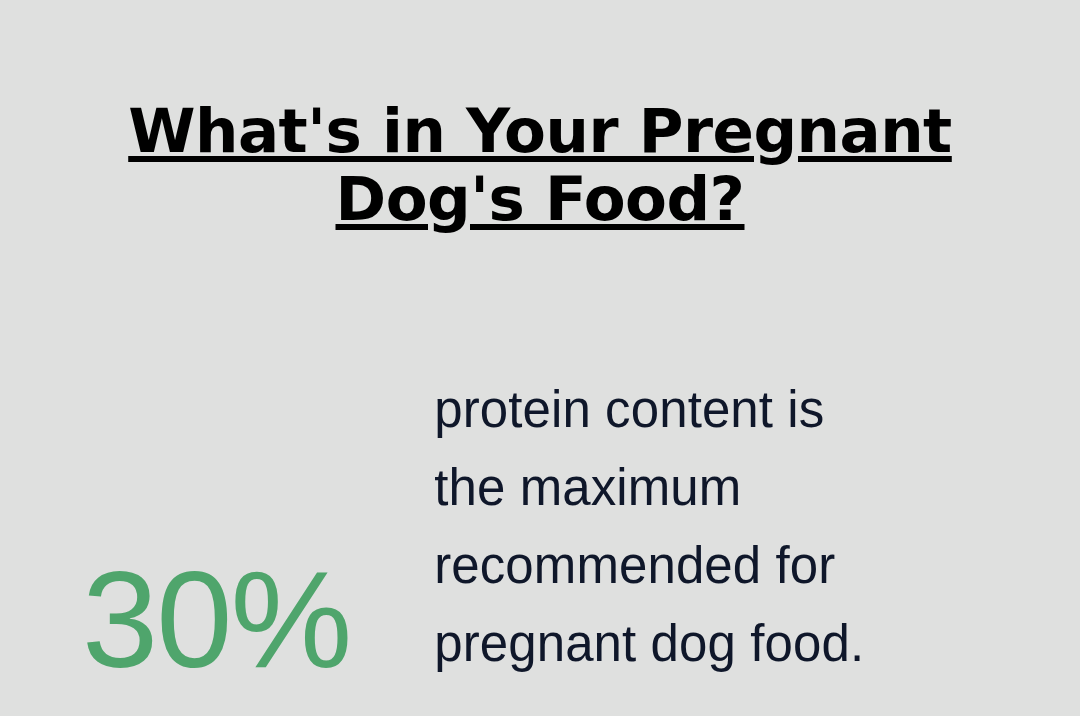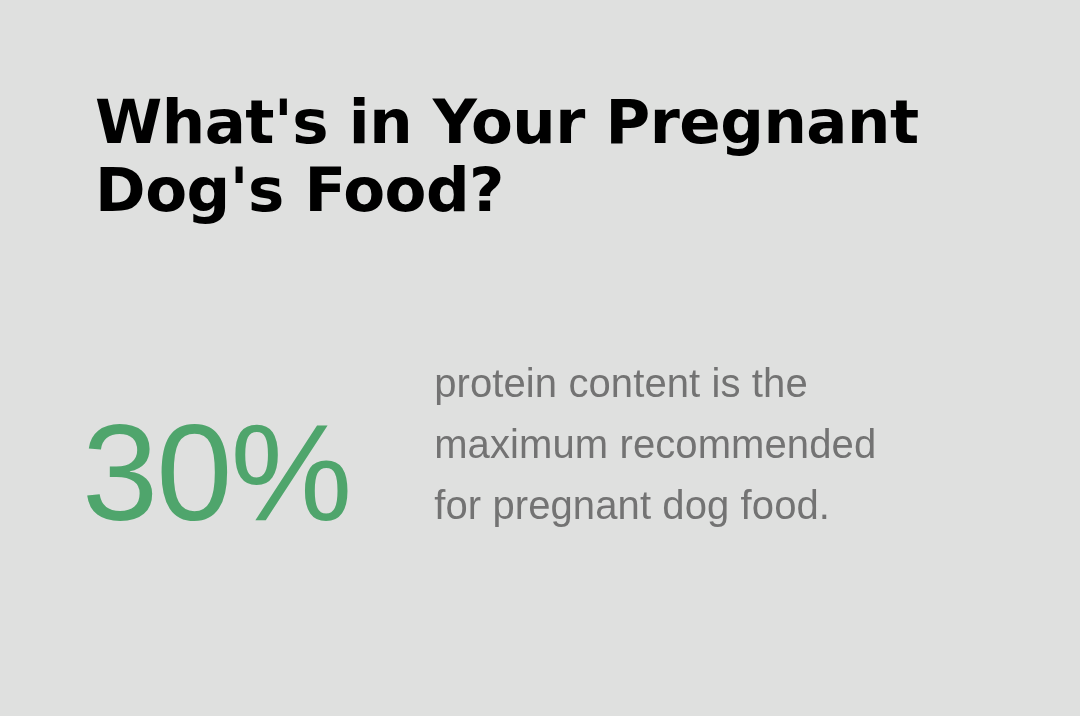--- a/index.html
+++ b/index.html
@@ -33,23 +33,24 @@
     padding: 88px 95px 0 95px;
   }
 
   .headline {
     font-family: "DejaVu Sans", "Liberation Sans", sans-serif;
     font-size: 61px;
     font-weight: 700;
     line-height: 1.12;
     letter-spacing: -0.5px;
     color: #000000;
-    text-align: left;
+    text-align: center;
     max-width: 890px;
-    margin: 0 auto;
+    margin: 9px auto;
+    text-decoration: underline;
   }
 
   
   .stat-row {
     display: flex;
     flex-direction: row;
     align-items: flex-end;
     margin-top: 112px;
     padding-left: 82px;
   }
@@ -61,24 +62,24 @@
     line-height: 0.92;
     letter-spacing: -2px;
     color: #4fa56c;
     flex: 0 0 auto;
     white-space: nowrap;
     padding-top: 2px;
   }
 
   .stat-text {
     font-family: "Liberation Sans", "DejaVu Sans", sans-serif;
-    font-size: 40px;
+    font-size: 51px;
     font-weight: 300;
     line-height: 1.53;
-    color: #737373;
+    color: #0f172a;
     width: 472px;
     margin-left: 84px;
     padding-top: 16px;
     letter-spacing: 0.1px;
   }
 </style>
 </head>
 <body>
 
 <div class="card">

